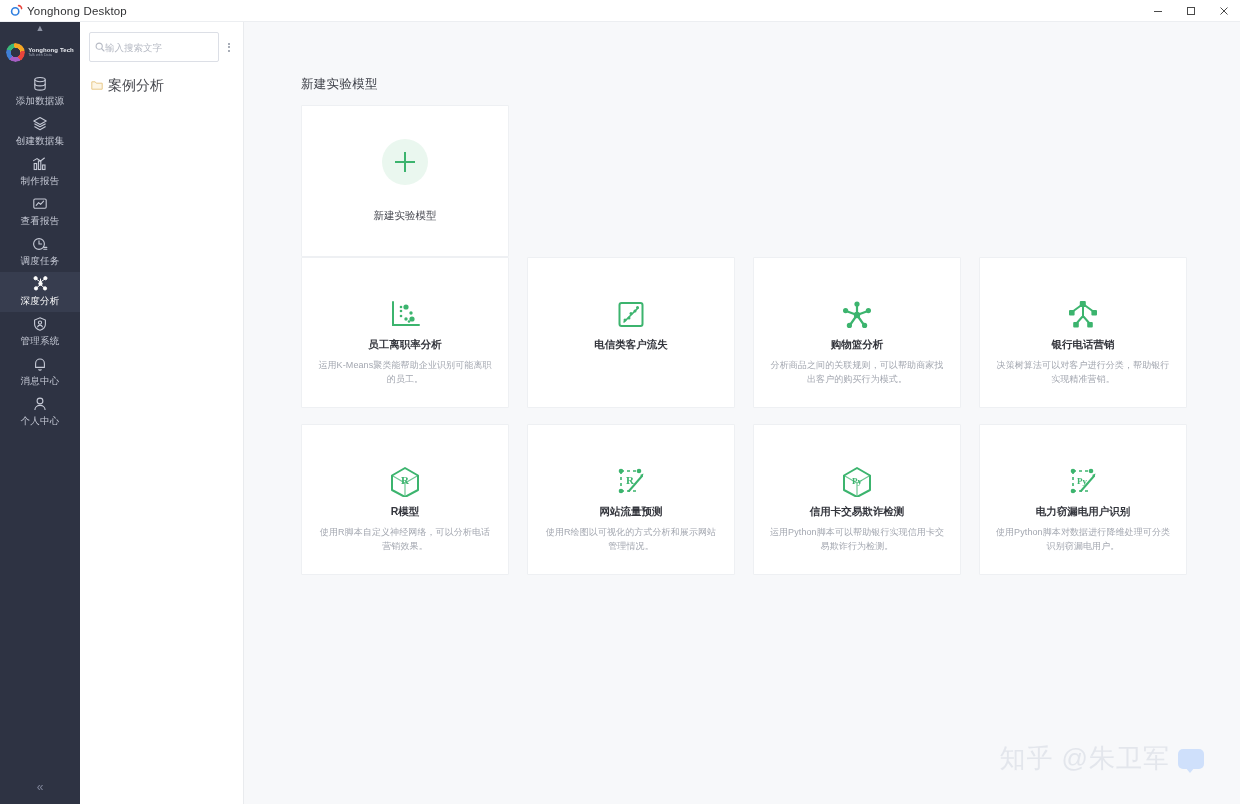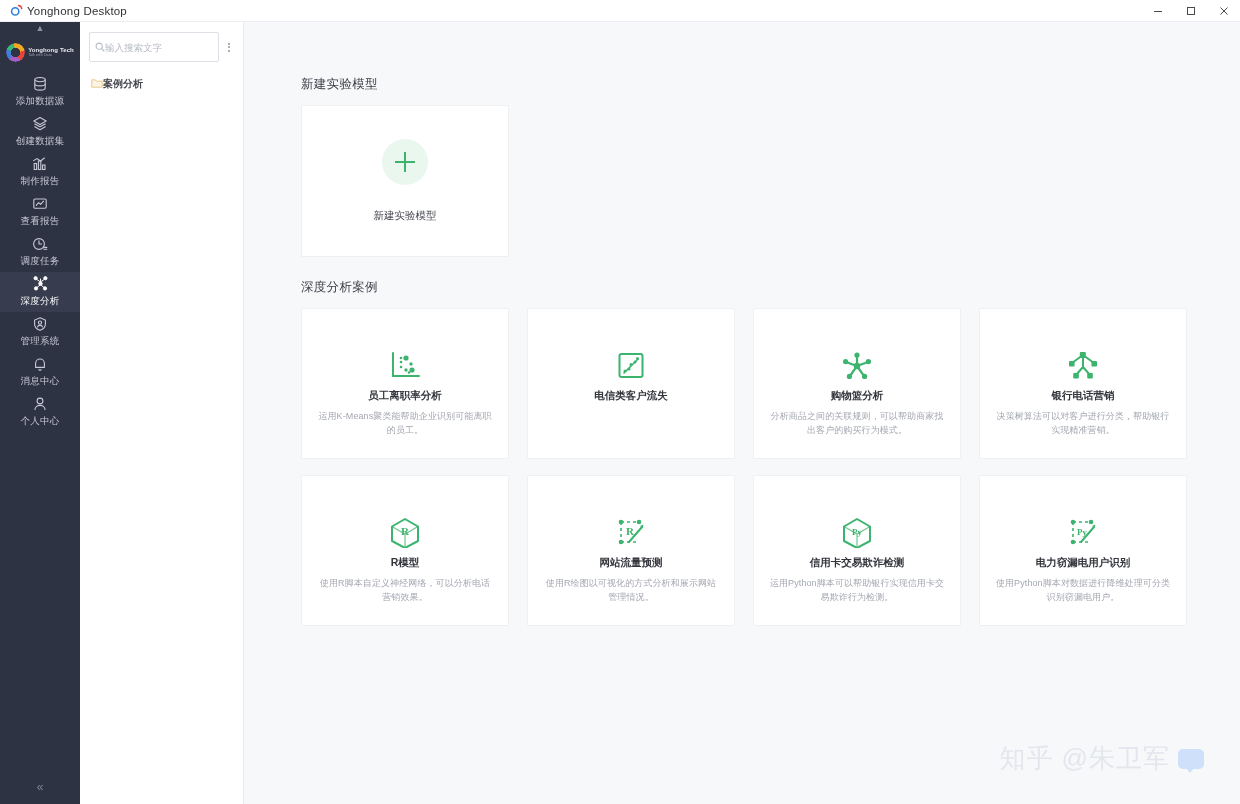--- a/index.html
+++ b/index.html
@@ -92,22 +92,22 @@
   .search-box input {
     border: 0; outline: 0; width: 100%;
     font-size: 9.5px; color: #303133;
     font-family: "Liberation Sans", sans-serif; background: transparent;
   }
   .search-box input::placeholder { color: #b6bac4; }
   .dots { width: 11px; display: flex; flex-direction: column; align-items: center; gap: 1.5px; cursor: pointer; }
   .dots span { width: 2px; height: 2px; background: #8d93a1; border-radius: 50%; display: block; }
 
   .tree-item {
-    margin-top: 13px; display: flex; align-items: center; 
-    font-size: 10px; color: #45474d; cursor: pointer; padding: 2px 2px; font-weight: bold;
+    margin-top: 13px; display: flex; align-items: center; gap: 5px;
+    font-size: 14px; color: #45474d; cursor: pointer; padding: 2px 2px;
   }
 
   
   .main {
     flex: 1; background: #f7f8fa;
     padding: 54px 55px 0 57px;
     position: relative; overflow: hidden;
   }
   .section-title {
     font-size: 12.5px; color: #3e4049; margin-bottom: 12px; letter-spacing: .3px;
@@ -357,21 +357,20 @@
 
     <div class="section-title">新建实验模型</div>
 
     <div class="new-card">
       <div class="plus-circle">
         <div class="plus-glyph"></div>
       </div>
       <div class="new-card-label">新建实验模型</div>
     </div>
 
-    <div class="section-title second">深度分析案例</div>
 
     <div class="grid">
 
       <div class="case-card">
         <div class="case-icon">
           <svg width="32" height="30" viewBox="0 0 32 30">
             <path d="M4 2 V25 H30" fill="none" stroke="#3cb46e" stroke-width="2" stroke-linecap="round"></path>
             <circle cx="12" cy="7" r="1.3" fill="#3cb46e"></circle>
             <circle cx="12" cy="11" r="1.3" fill="#3cb46e"></circle>
             <circle cx="12" cy="16" r="1.3" fill="#3cb46e"></circle>

